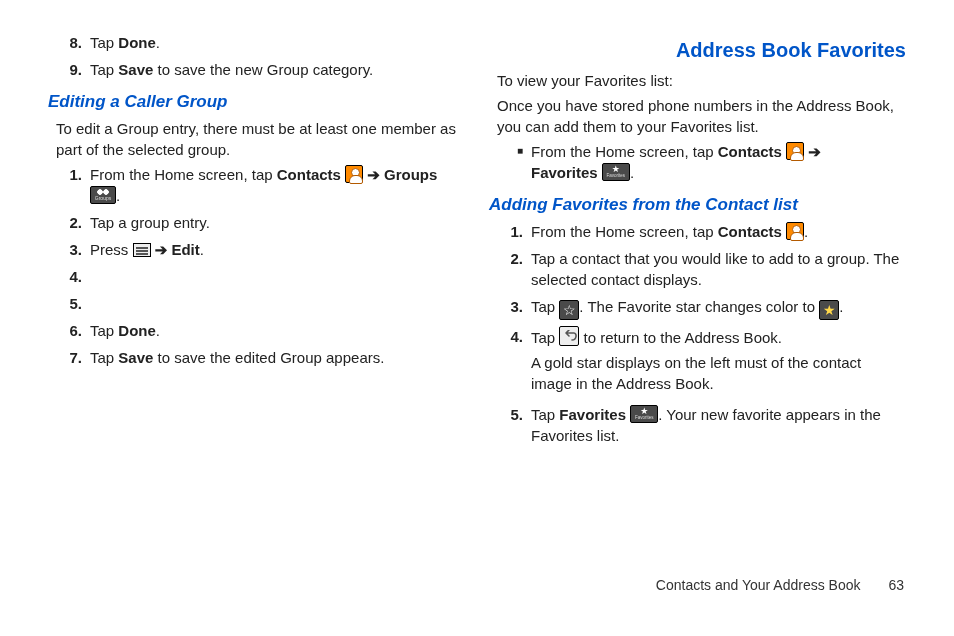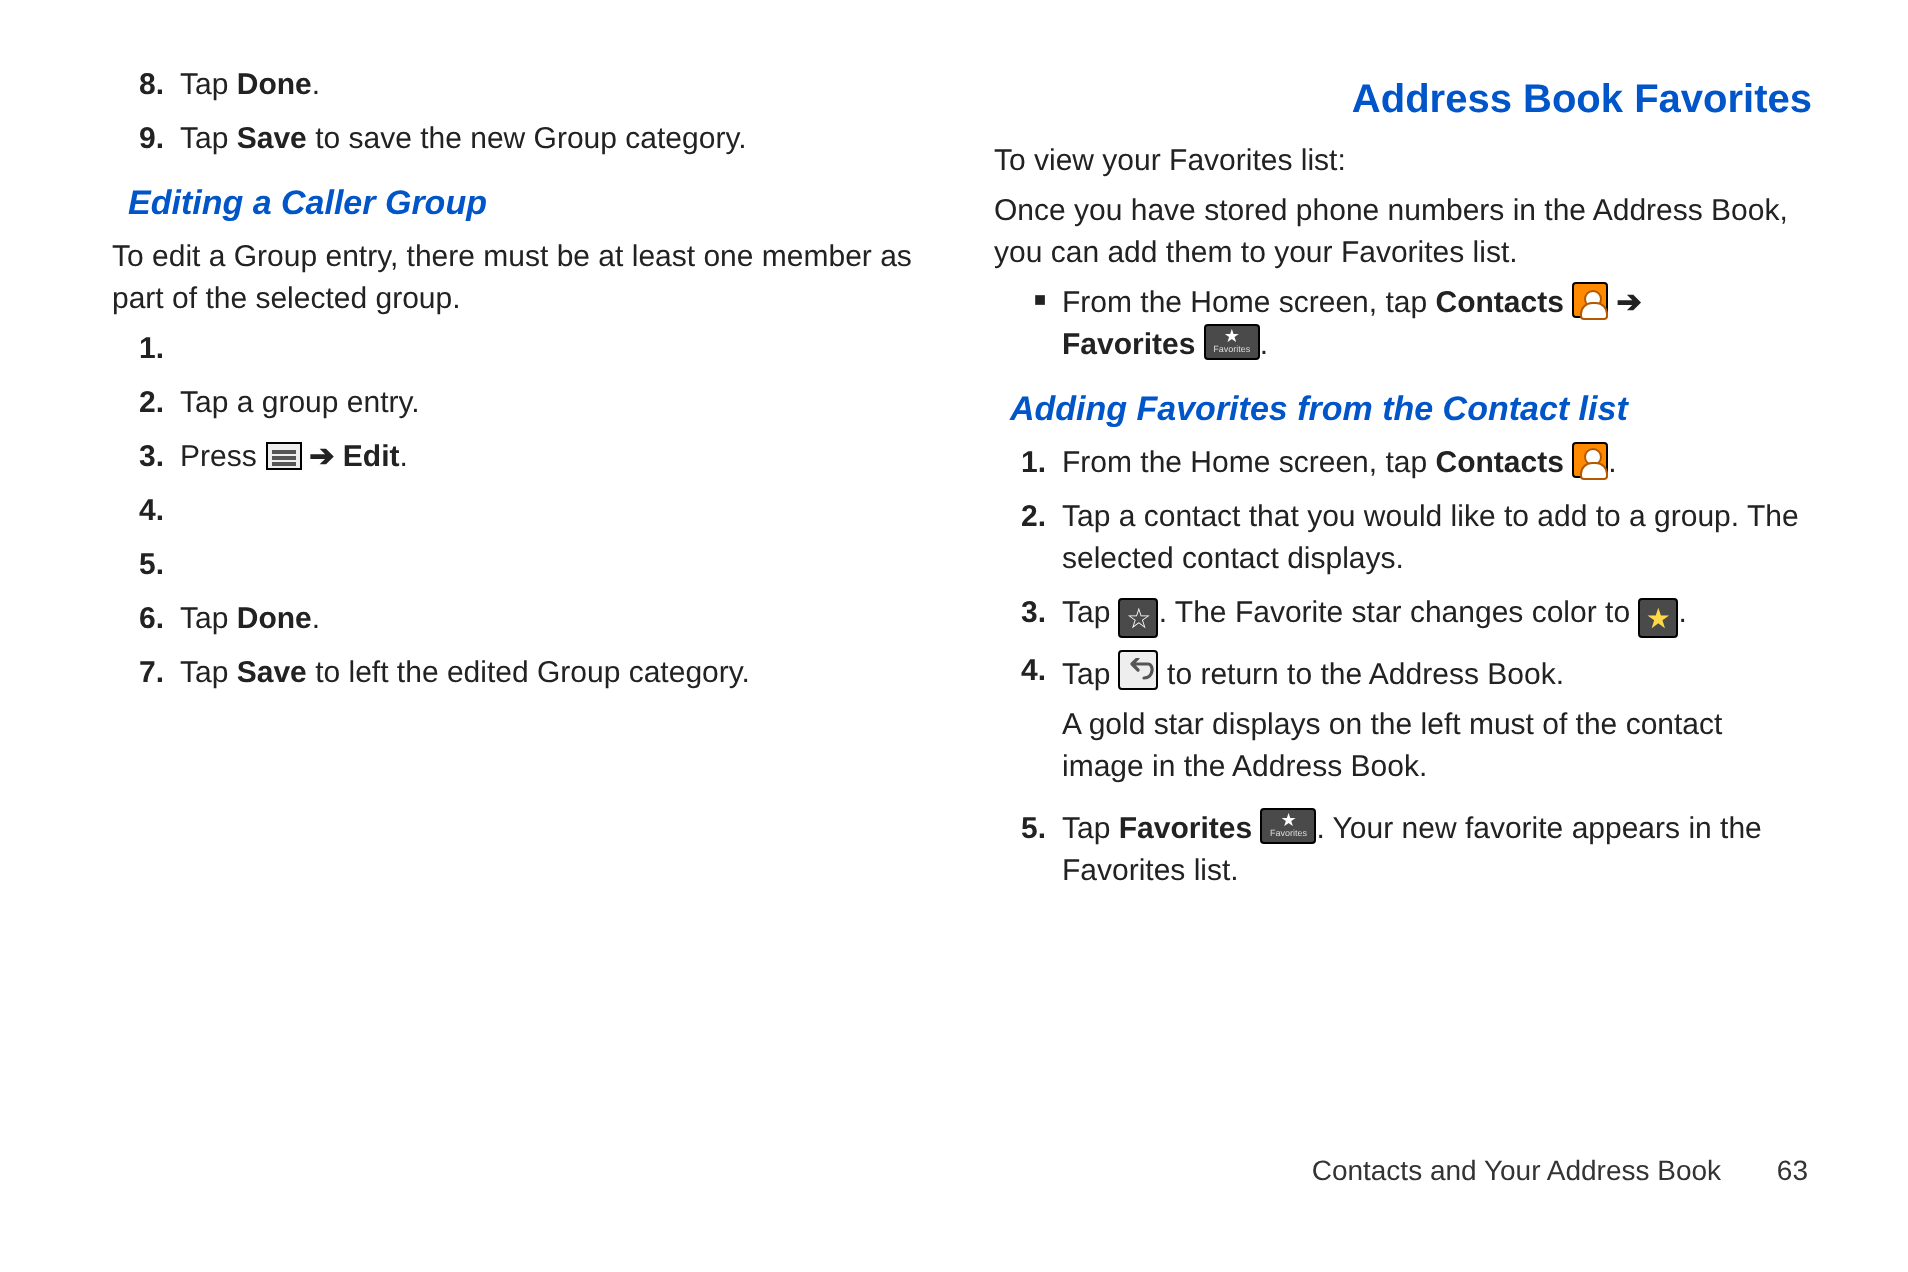--- a/index.html
+++ b/index.html
@@ -34,21 +34,21 @@
     font-weight: 700;
     font-size: 20px;
     margin: 4px 0 6px 0;
     text-align: right;
   }
   .subhead-italic-blue {
     color: #0055c8;
     font-style: italic;
     font-weight: 700;
     font-size: 17px;
-    margin: 10px 0 4px 16px;
+    margin: 10px 0 4px 0;
   }
   .body-indent {
     margin-left: 8px;
     margin-bottom: 4px;
   }
   ol.num-list {
     list-style: none;
     padding: 0;
     margin: 0;
   }
@@ -225,20 +225,26 @@
           </span>
         </li>
       </ol>
 
       <div class="subhead-italic-blue">Editing a Caller Group</div>
       <div class="body-indent">To edit a Group entry, there must be at least one member as part of the selected group.</div>
 
       <ol class="num-list">
         <li>
           <span class="num">1.</span>
+          <span class="body">
+            <span>From the Home screen, tap </span><b>Contacts</b>
+            <span class="ic ic-contacts"></span><span class="arrow"> ➔ </span><b>Groups</b>
+            <br>
+            <span class="ic ic-groups"></span><span>.</span>
+          </span>
         </li>
         <li>
           <span class="num">2.</span>
           <span class="body">Tap a group entry.</span>
         </li>
         <li>
           <span class="num">3.</span>
           <span class="body">
             <span>Press </span><span class="ic ic-menu"></span><span class="arrow"> ➔ </span><b>Edit</b><span>.</span>
           </span>
@@ -251,21 +257,21 @@
         </li>
         <li>
           <span class="num">6.</span>
           <span class="body">
             <span>Tap </span><b>Done</b><span>.</span>
           </span>
         </li>
         <li>
           <span class="num">7.</span>
           <span class="body">
-            <span>Tap </span><b>Save</b><span> to left the edited Group category.</span>
+            <span>Tap </span><b>Save</b><span> to save the edited Group appears.</span>
           </span>
         </li>
       </ol>
     </div>
 
     <div class="col">
       <div class="section-head-blue">Address Book Favorites</div>
       <div class="body-indent">To view your Favorites list:</div>
       <div class="body-indent">Once you have stored phone numbers in the Address Book, you can add them to your Favorites list.</div>
 

